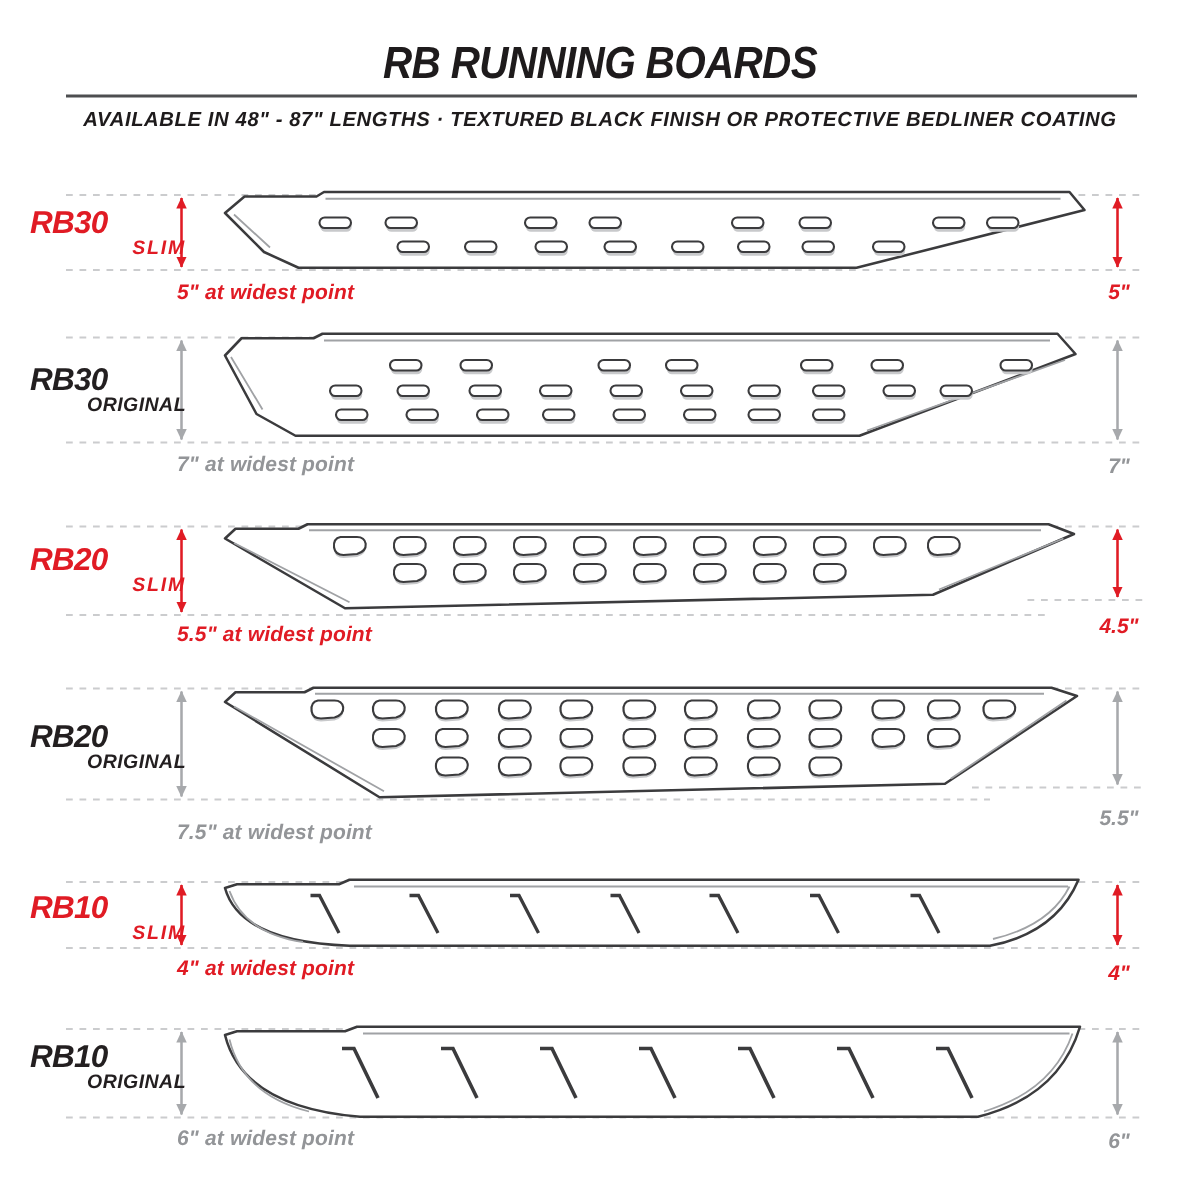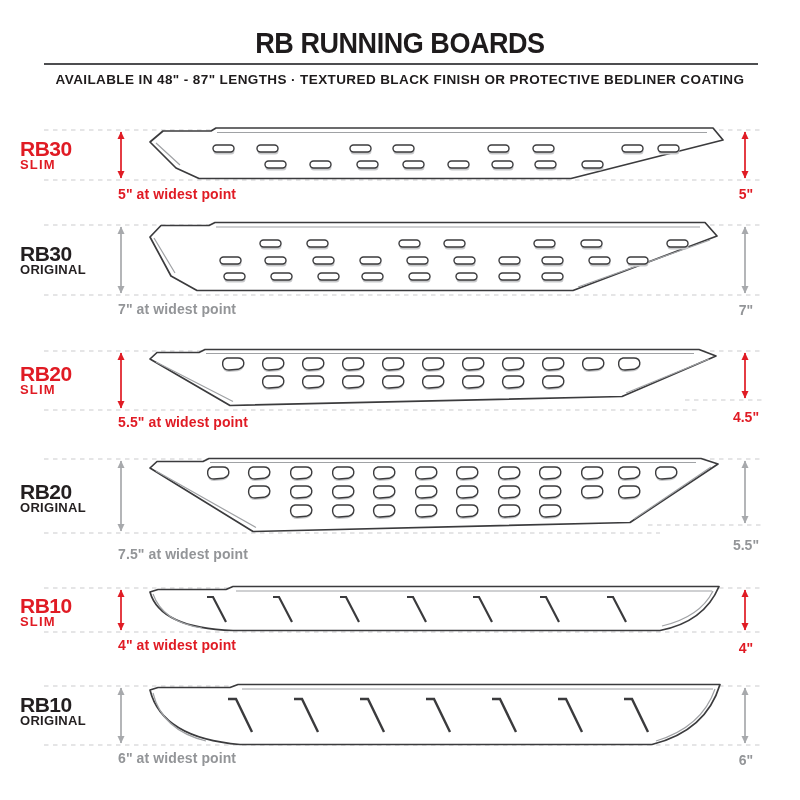--- a/index.html
+++ b/index.html
@@ -1,26 +1,26 @@
 <!DOCTYPE html>
 <html><head>
 <meta charset="utf-8">
 <style>
   html,body{margin:0;padding:0;background:#fff;}
   .page{position:relative;width:800px;height:800px;background:#fff;overflow:hidden;
-        font-family:"Liberation Sans",sans-serif;}
+        font-family:"Liberation Sans",sans-serif;font-style:italic;}
   .title{position:absolute;top:26px;left:0;width:800px;text-align:center;
          font-size:30px;font-weight:700;letter-spacing:-.5px;color:#1e1b1c;
          transform:scaleX(.9);}
   .rule{position:absolute;top:63px;left:44px;width:714px;border-top:2px solid #4d4e50;}
   .subtitle{position:absolute;top:72px;left:0;width:800px;text-align:center;
             font-size:13.5px;font-weight:700;letter-spacing:.4px;color:#1e1b1c;}
   .label{position:absolute;left:20px;width:104px;text-align:left;line-height:1;}
   .model{font-size:21px;font-weight:700;letter-spacing:-.5px;}
-  .variant{position:absolute;left:20px;width:104px;text-align:left;
+  .variant{position:absolute;left:20px;width:104px;text-align:right;
            font-size:13px;font-weight:700;letter-spacing:1.2px;line-height:1;}
   .wnote{position:absolute;left:118px;font-size:14px;font-weight:700;letter-spacing:.1px;}
   .hlabel{position:absolute;left:715px;width:62px;text-align:center;
           font-size:14px;font-weight:700;}
   .red{color:#e01b24;}
   .dark{color:#231f20;}
   .gray{color:#939598;}
   svg.canvas{position:absolute;top:0;left:0;pointer-events:none;}
 </style>
 </head>

